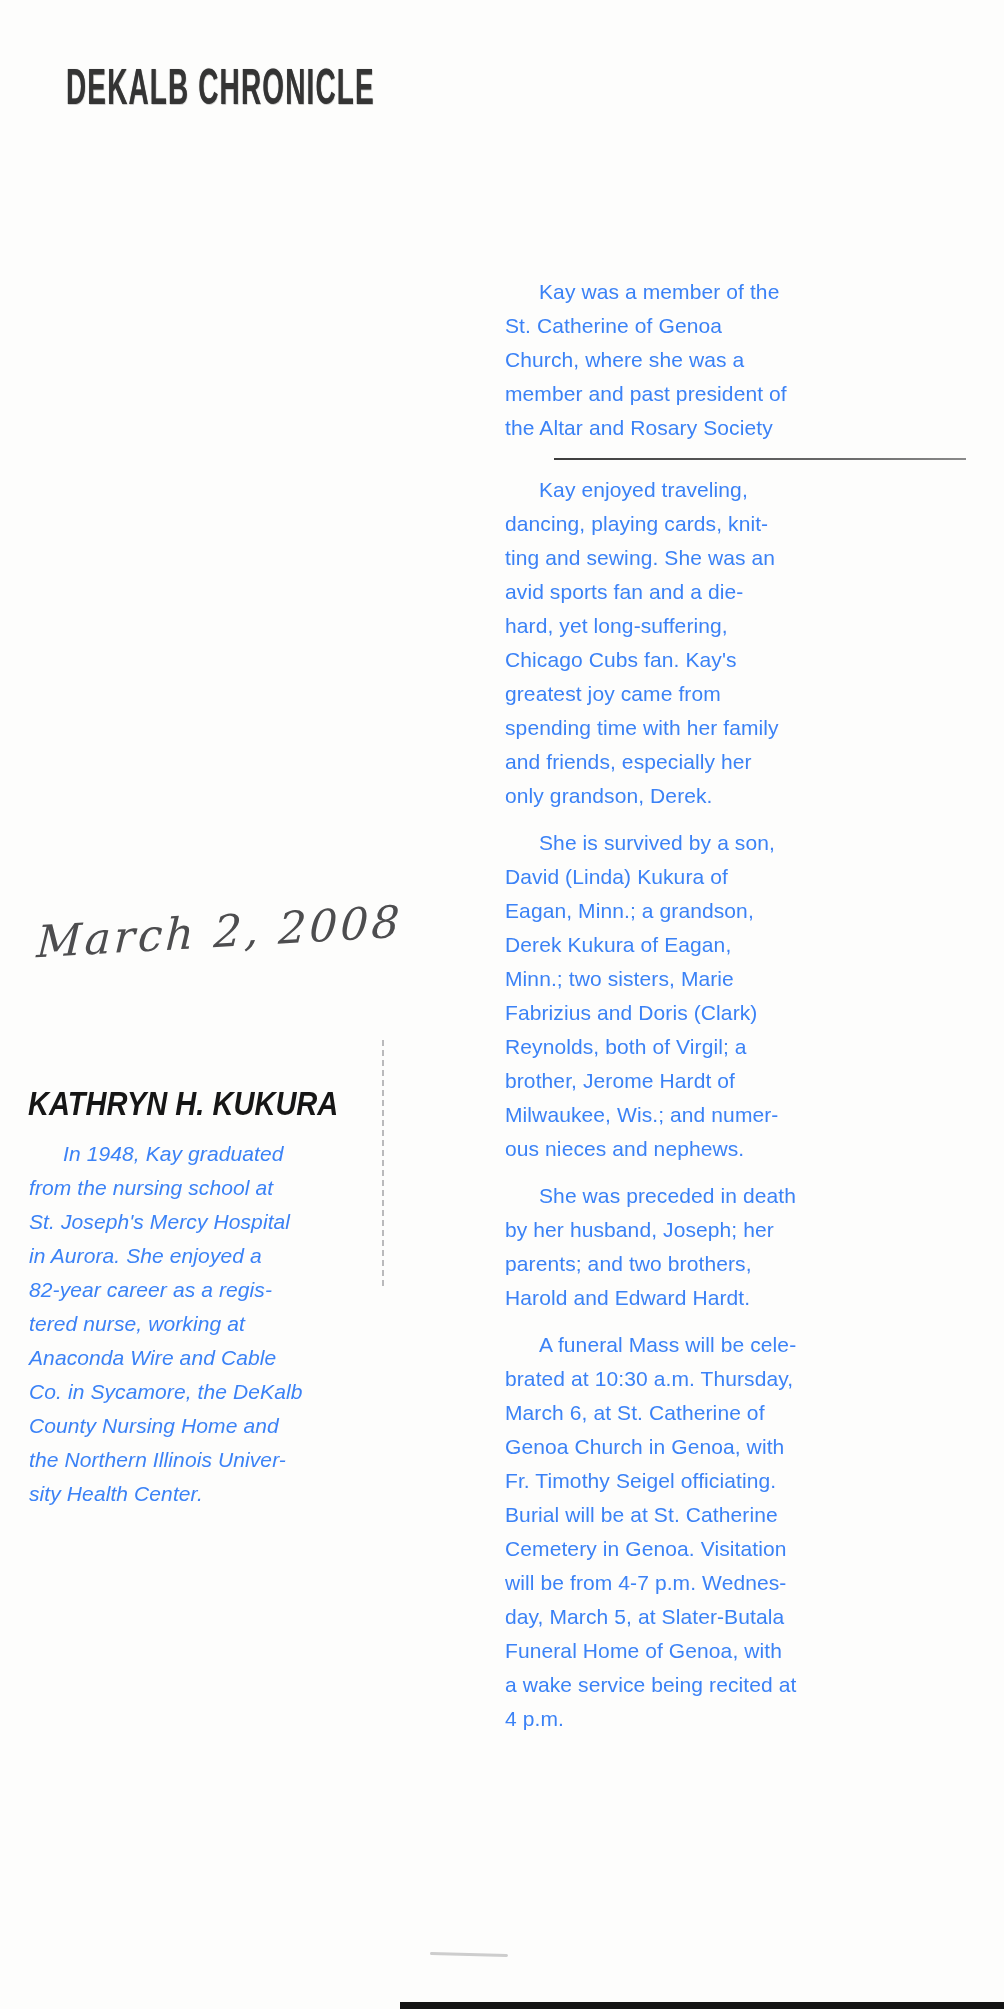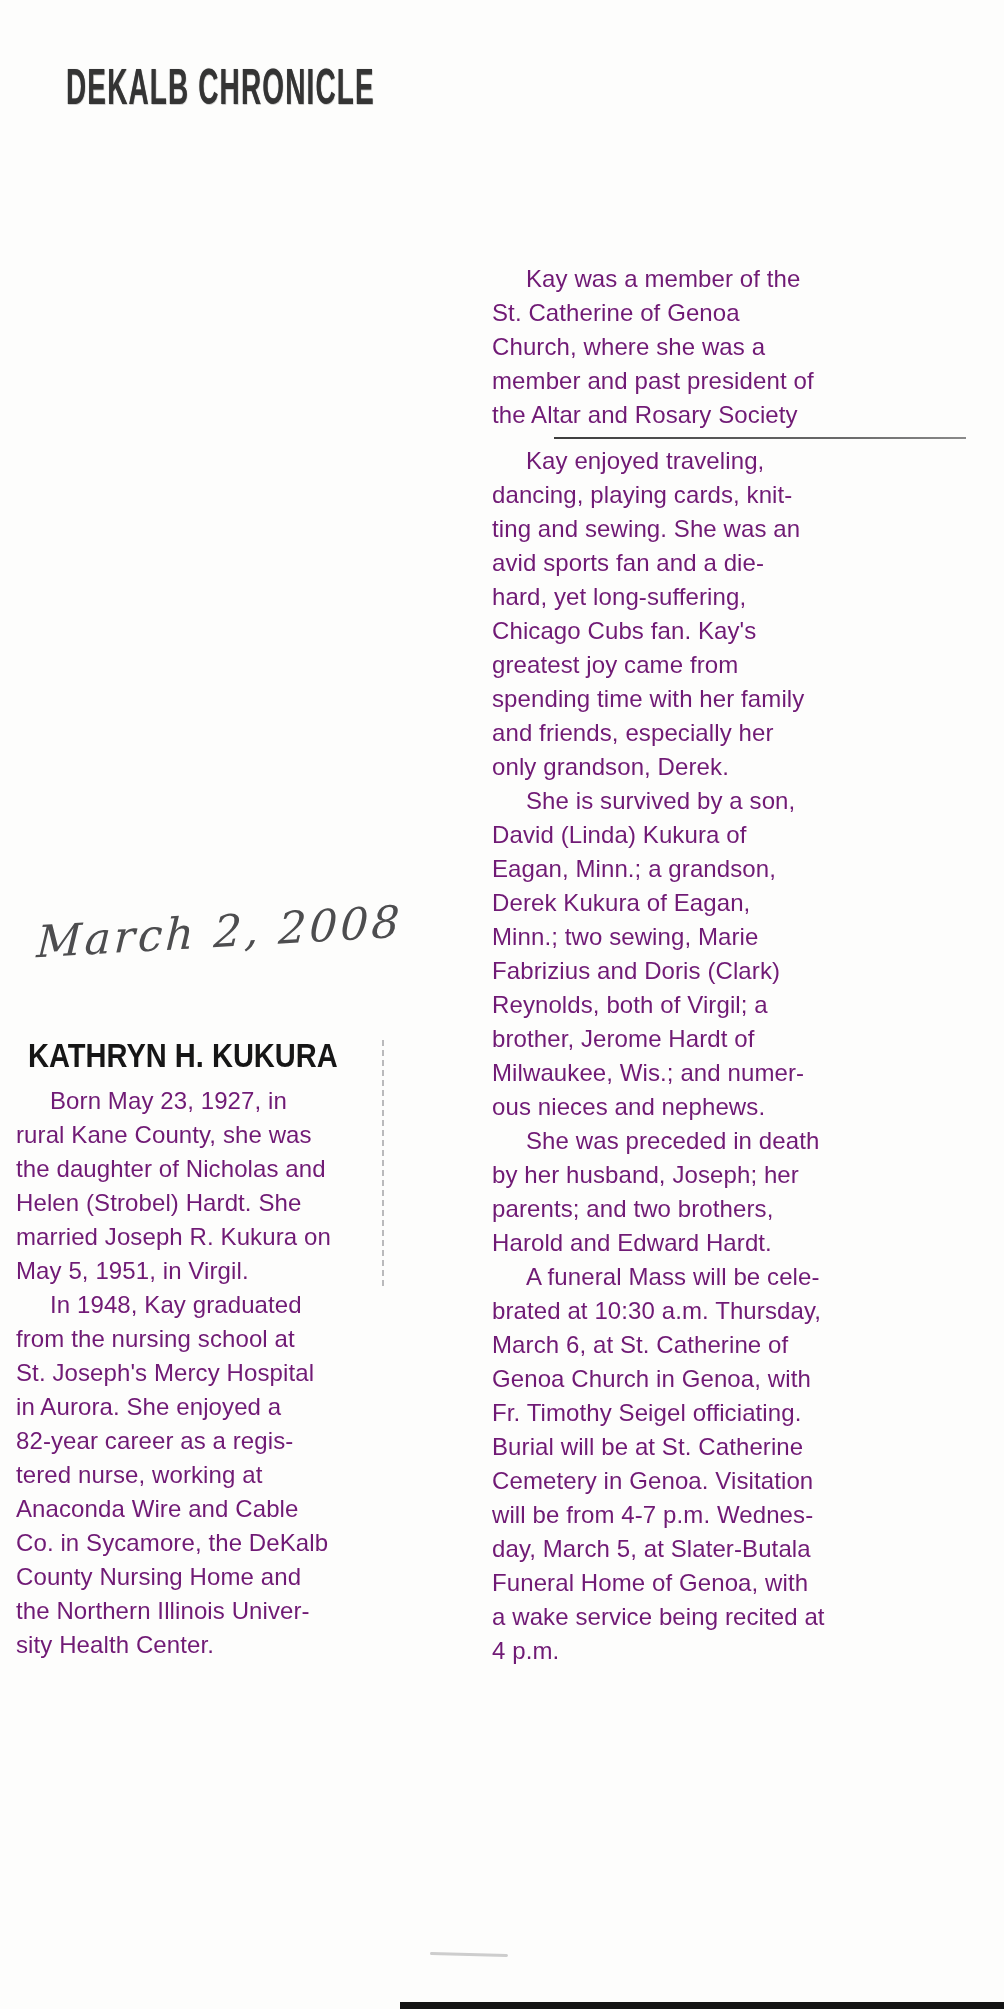--- a/index.html
+++ b/index.html
@@ -29,37 +29,37 @@
     font-family:"DejaVu Serif",serif;
     font-style:italic;
     font-size:44px;
     letter-spacing:3px;
     color:#4d4d4f;
     transform:rotate(-3.2deg) skewX(-6deg);
     transform-origin:left top;
     white-space:nowrap;
   }
   .col{position:absolute;}
-  .col-left{left:16px;top:1036px;width:376px;}
+  .col-left{left:16px;top:1084px;width:376px;font-style:italic;}
   .col-right{left:492px;top:262px;width:386px;}
   .headline{
     margin:0 0 8px 12px;
     font-size:33px;font-weight:bold;
     line-height:40px;
     white-space:nowrap;
     transform:scaleX(0.88);transform-origin:left top;
     color:#161616;
   }
   p.body{
-    margin:0;
-    font-size:24px;
+    margin:13px;
+    font-size:21px;
     line-height:34px;
     letter-spacing:0.1px;
     white-space:pre-line;
-    color:#701a75;
+    color:#3b82f6;
   }
   p.indent{text-indent:34px;}
   p.noindent{text-indent:0;}
   
   .fold-rule{
     height:2px;width:412px;
     margin:5px 0 5px 62px;
     background:linear-gradient(to right,#3d3d3d,#6a6a6a 70%,#8a8a8a);
   }
   
@@ -85,26 +85,20 @@
 <body>
 
 <div class="page">
 
   <div class="stamp">DEKALB CHRONICLE</div>
 
   <div class="handwritten">March 2, 2008</div>
 
   <div class="col col-left">
     <h1 class="headline">KATHRYN H. KUKURA</h1>
-    <p class="body indent">Born May 23, 1927, in
-rural Kane County, she was
-the daughter of Nicholas and
-Helen (Strobel) Hardt. She
-married Joseph R. Kukura on
-May 5, 1951, in Virgil.</p>
     <p class="body indent">In 1948, Kay graduated
 from the nursing school at
 St. Joseph's Mercy Hospital
 in Aurora. She enjoyed a
 82-year career as a regis-
 tered nurse, working at
 Anaconda Wire and Cable
 Co. in Sycamore, the DeKalb
 County Nursing Home and
 the Northern Illinois Univer-
@@ -127,21 +121,21 @@
 hard, yet long-suffering,
 Chicago Cubs fan. Kay's
 greatest joy came from
 spending time with her family
 and friends, especially her
 only grandson, Derek.</p>
     <p class="body indent">She is survived by a son,
 David (Linda) Kukura of
 Eagan, Minn.; a grandson,
 Derek Kukura of Eagan,
-Minn.; two sewing, Marie
+Minn.; two sisters, Marie
 Fabrizius and Doris (Clark)
 Reynolds, both of Virgil; a
 brother, Jerome Hardt of
 Milwaukee, Wis.; and numer-
 ous nieces and nephews.</p>
     <p class="body indent">She was preceded in death
 by her husband, Joseph; her
 parents; and two brothers,
 Harold and Edward Hardt.</p>
     <p class="body indent">A funeral Mass will be cele-

